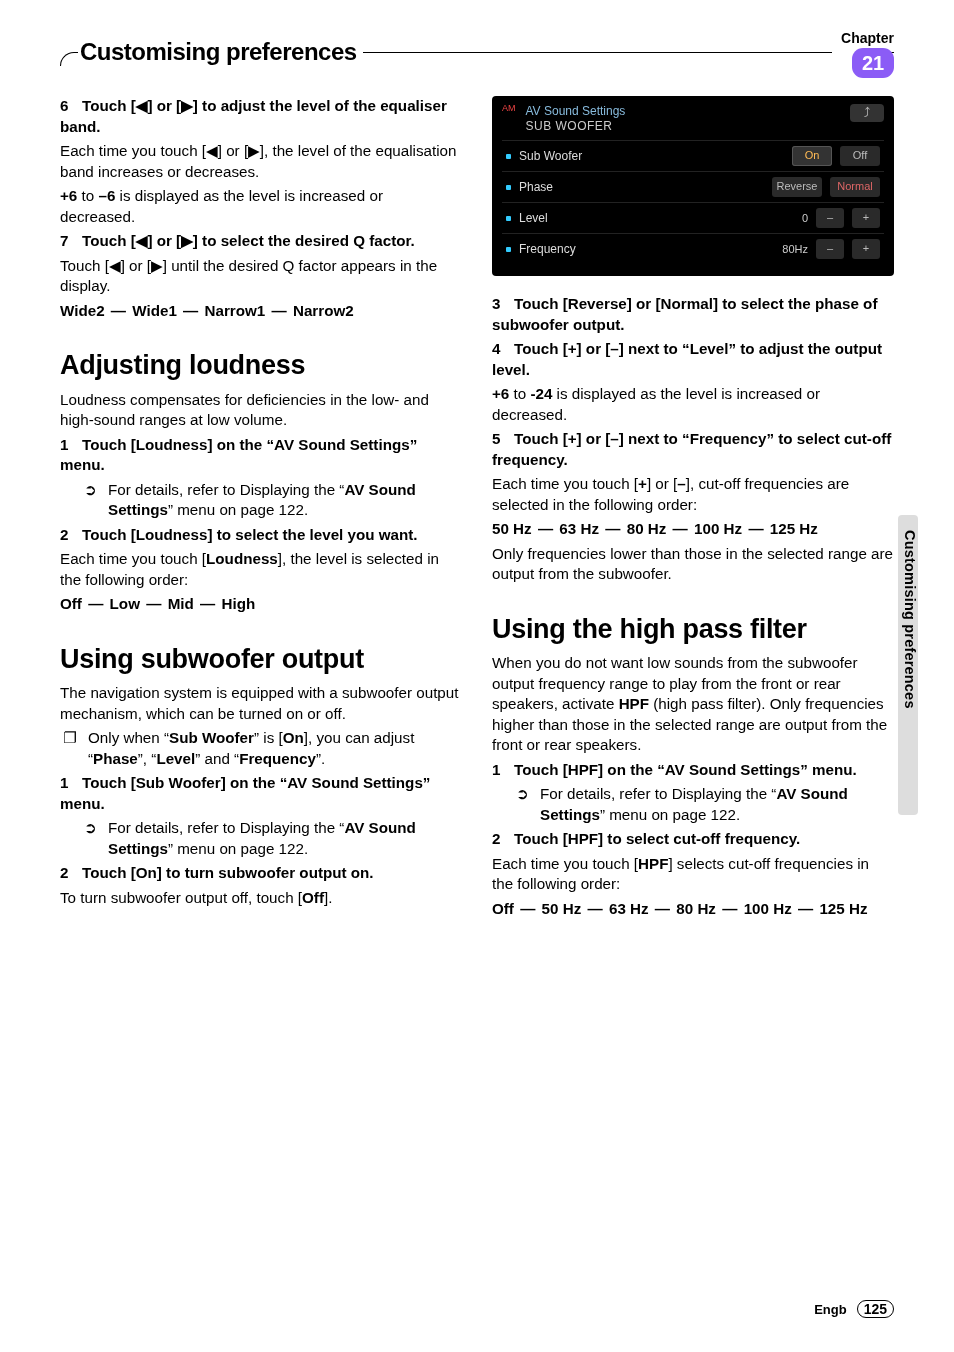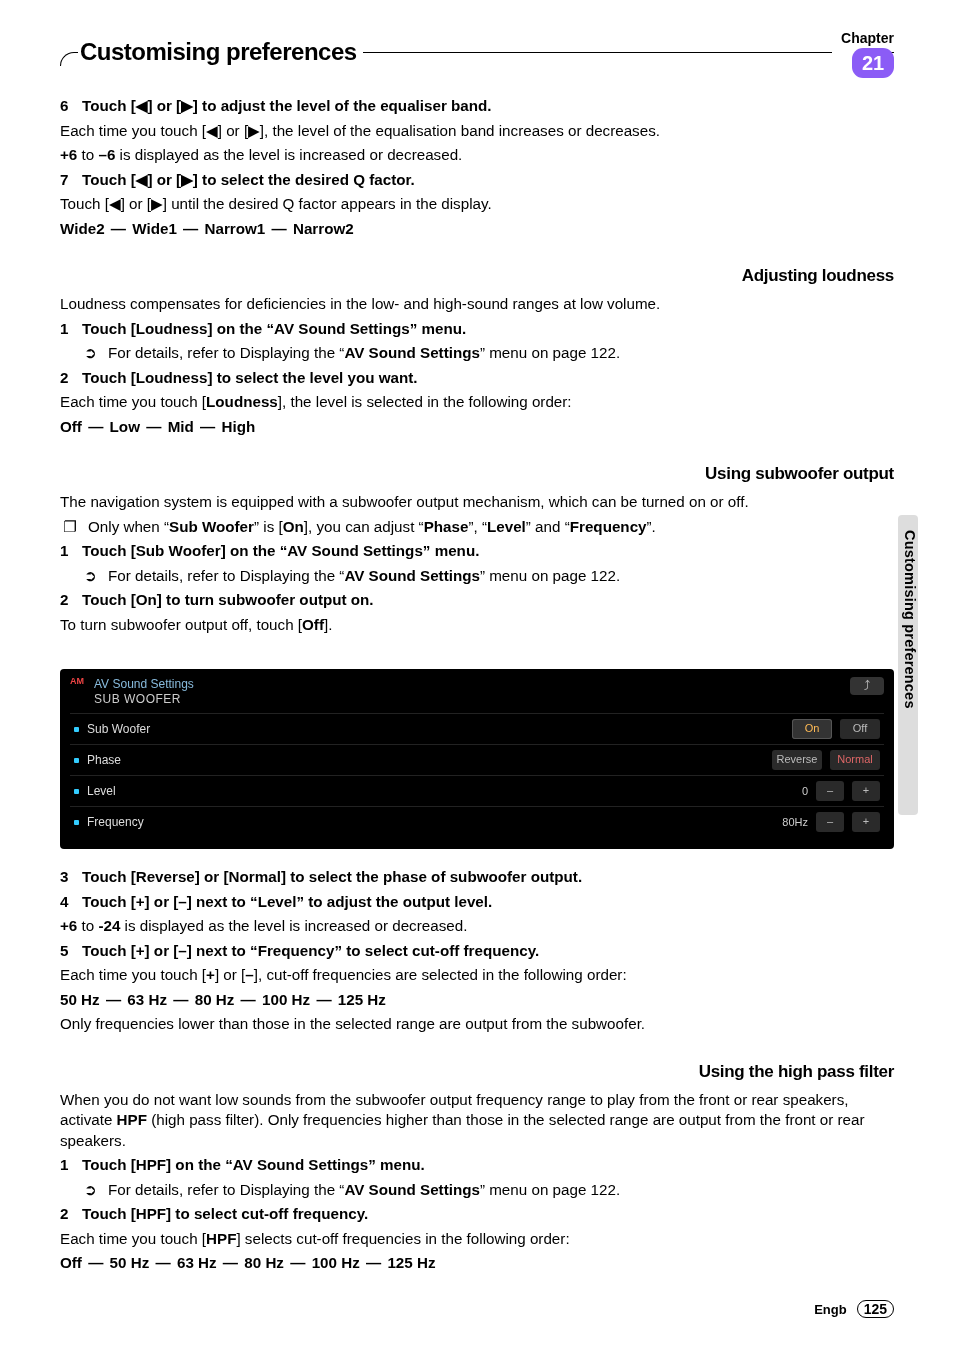--- a/index.html
+++ b/index.html
@@ -76,37 +76,35 @@
     border-top: 1.5px solid #000;
     height: 14px;
     margin-top: 14px;
   }
 
   
   .cols {
     display: flex;
     gap: 30px;
     margin-top: 30px;
-    flex-direction: column;
   }
   .col { flex: 1; font-size: 15.2px; line-height: 1.35; }
   .col p { margin: 0 0 4px 0; }
 
   .step { font-weight: 900; margin-top: 12px; }
   .step .num { display: inline-block; width: 22px; }
   .body-text { font-weight: 400; }
   .bold { font-weight: 900; }
   .italic { }
 
   h2.section {
-    font-size: 17px;
+    font-size: 27px;
     font-weight: 900;
     margin: 26px 0 6px 0;
     letter-spacing: -0.3px;
-    text-align: right;
   }
 
   .sub-bullet {
     display: flex;
     gap: 8px;
     padding-left: 24px;
     margin: 2px 0 4px 0;
   }
   .sub-bullet .sym { flex: 0 0 16px; }
   .sub-bullet .txt { flex: 1; }
@@ -136,21 +134,21 @@
   }
   .ui-header .titles { color:#9cf; font-size:12px; line-height:1.25; }
   .ui-header .titles .t1 { color:#8bd; }
   .ui-header .titles .t2 { color:#ccc; letter-spacing:0.5px; }
   .ui-header .back {
     background:#333; color:#bbb;
     border-radius:4px; width:34px; height:18px;
     text-align:center; line-height:17px; font-size:13px;
   }
   .am-badge {
-    color:#e44; font-size:9px; font-weight:700; line-height:1;
+    color:#e44; font-size:9px; font-weight:400; line-height:1;
     margin-right:6px;
   }
   .ui-row {
     display:flex;
     align-items:center;
     padding: 5px 4px;
     border-top: 1px solid #222;
     gap:8px;
   }
   .ui-row .dot {

